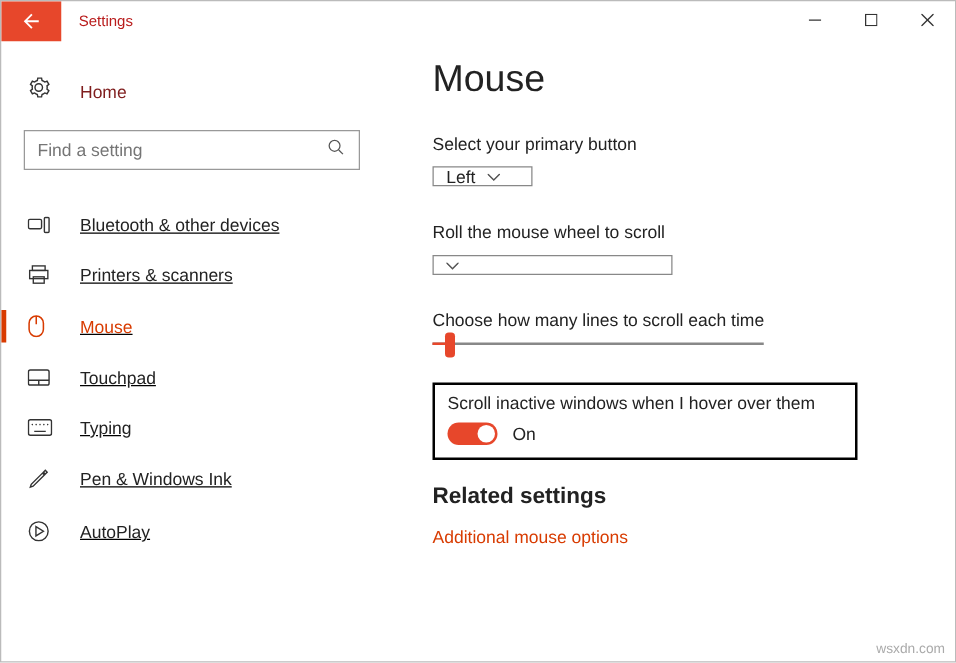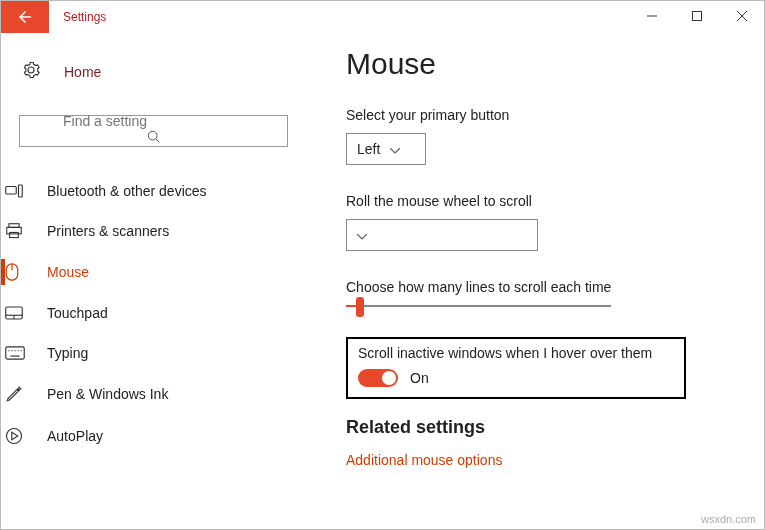--- a/index.html
+++ b/index.html
@@ -15,38 +15,38 @@
   .win-btn svg { width: 10px; height: 10px; }
 
   .content { display: flex; height: calc(100% - 32px); }
 
   
   .sidebar { width: 305px; padding-top: 24px; }
   .home-row { display: flex; align-items: center; padding: 4px 21px 16px; cursor: default; }
   .home-row .icon { width: 22px; margin-right: 20px; color: #333; }
   .home-row span.lbl { font-size: 14px; color: #7f1d1d; }
 
-  .search-box { margin: 16px 18px 24px; height: 32px; border: 1px solid #999; display: flex; align-items: center; padding: 0 10px; justify-content: center; flex-direction: column; }
+  .search-box { margin: 4px 18px 24px; height: 32px; border: 1px solid #999; display: flex; align-items: center; padding: 0 10px; justify-content: flex-end; }
   .search-box input { border: none; outline: none; font-size: 14px; color: #555; flex: 1; background: transparent; }
   .search-box .sicon { color: #555; }
 
   .section-head { font-size: 12px; color: #777; padding: 0 21px 12px; }
 
-  .nav-item { display: flex; align-items: center; padding: 12px 4px; cursor: default; position: relative; }
+  .nav-item { display: flex; align-items: center; padding: 12px 21px; cursor: default; position: relative; text-decoration: underline; }
   .nav-item .icon { width: 22px; margin-right: 20px; display: flex; align-items: center; justify-content: flex-start; color: #333; }
   .nav-item .lbl { font-size: 14px; color: #222; }
   .nav-item.active .lbl { color: #d83b01; }
   .nav-item.active .icon { color: #d83b01; }
   .nav-item.active::before { content: ""; position: absolute; left: 0; top: 8px; bottom: 8px; width: 4px; background: #d83b01; }
 
   
   .main { flex: 1; padding: 14px 34px 0 40px; overflow: hidden; }
   .page-title { font-size: 30px; font-weight: 400; color: #222; margin-bottom: 26px; }
   .setting-label { font-size: 14px; color: #222; margin-bottom: 10px; }
-  .dropdown { border: 1px solid #888; background: #fff; height: 32px; min-width: 80px; display: inline-flex; align-items: center; padding: 0 10px; cursor: default; margin-bottom: 28px; }
+  .dropdown { border: 1px solid #888; background: #fff; height: 16px; min-width: 80px; display: inline-flex; align-items: center; padding: 0 10px; cursor: default; margin-bottom: 28px; }
   .dropdown .val { font-size: 14px; color: #222; margin-right: 10px; }
   .dropdown .chev { color: #555; }
 
   .slider { width: 265px; height: 2px; background: #888; position: relative; margin: 10px 0 30px; }
   .slider .fill { position: absolute; left: 0; top: 0; height: 2px; width: 15px; background: #e7472b; }
   .slider .thumb { position: absolute; left: 10px; top: -8px; width: 8px; height: 20px; background: #e7472b; border-radius: 3px; }
 
   .highlight-box { border: 2px solid #000; padding: 6px 10px 10px; width: 340px; margin-bottom: 18px; }
   .toggle-row { display: flex; align-items: center; margin-top: 8px; }
   .toggle { width: 40px; height: 18px; background: #e7472b; border-radius: 9px; position: relative; margin-right: 12px; }

